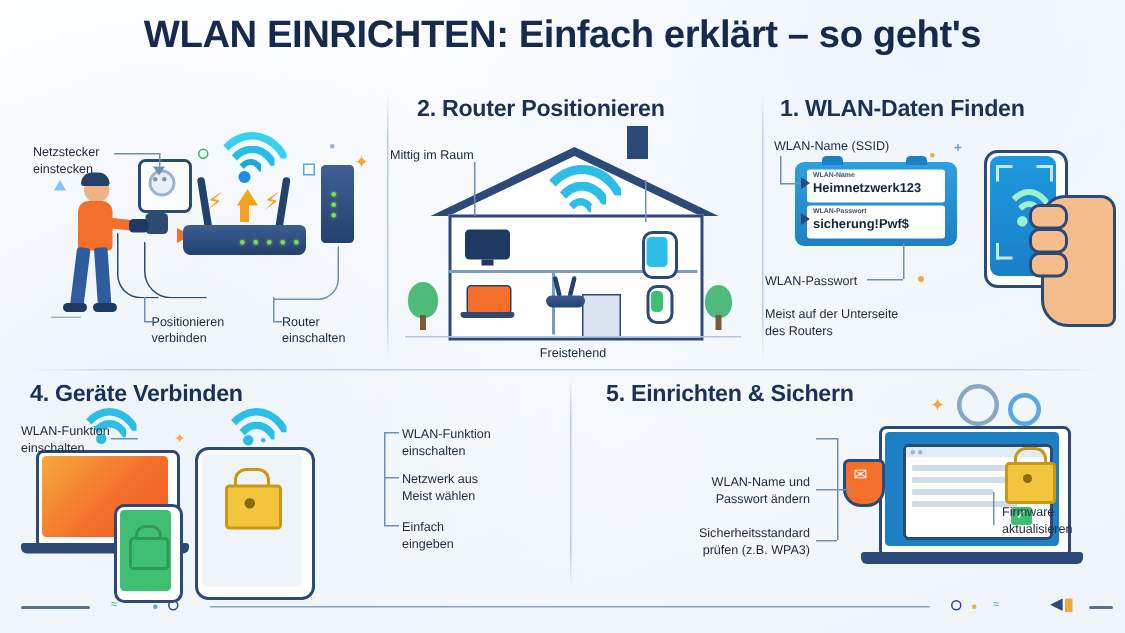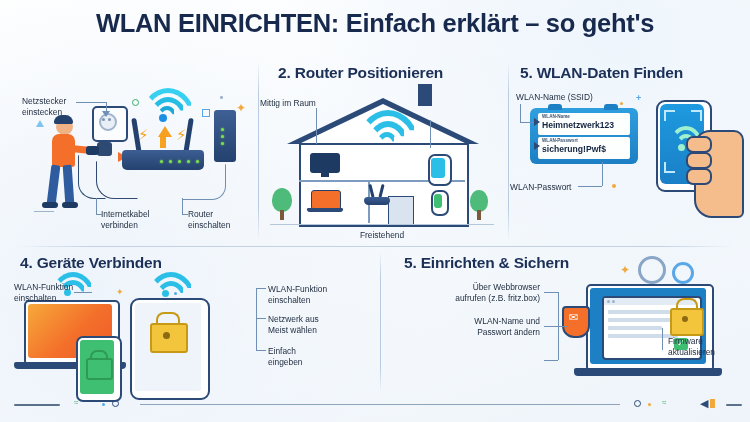--- a/index.html
+++ b/index.html
@@ -157,21 +157,21 @@
     <div class="router-led" style="left:221px;top:77px;"></div>
     <div class="router-led" style="left:221px;top:84px;"></div>
     <div class="sparkle" style="left:236px;top:44px;font-size:12px;">✦</div>
 
     <div class="lbl" style="left:22px;top:38px;">Netzstecker
 einstecken</div>
     <div class="ln h" style="left:76px;top:44px;width:30px;"></div>
     <div class="ln v" style="left:106px;top:44px;height:10px;"></div>
     <div style="position:absolute;left:102px;top:53px;width:0;height:0;border-left:4px solid transparent;border-right:4px solid transparent;border-top:6px solid #6f8fb5;"></div>
 
-    <div class="lbl" style="left:101px;top:151px;">Internetkabel
+    <div class="lbl" style="left:101px;top:151px;">Positionieren
 verbinden</div>
     <div class="ln v" style="left:96px;top:140px;height:16px;"></div>
     <div class="ln h" style="left:96px;top:156px;width:6px;"></div>
 
     <div class="lbl" style="left:188px;top:151px;">Router
 einschalten</div>
     <div class="ln v" style="left:182px;top:140px;height:16px;"></div>
     <div class="ln h" style="left:182px;top:156px;width:6px;"></div>
     <div class="cable" style="left:182px;top:106px;width:42px;height:34px;border-radius:0 0 14px 0;border-left-color:transparent;border-right-color:#6f8fb5;border-bottom-color:#6f8fb5;"></div>
   </div>
@@ -212,21 +212,21 @@
 
     <div class="lbl" style="left:2px;top:40px;">Mittig im Raum</div>
     <div class="ln v" style="left:58px;top:50px;height:36px;"></div>
 
     <div class="ln v" style="left:172px;top:62px;height:28px;"></div>
 
     <div class="lbl c" style="left:76px;top:172px;width:96px;">Freistehend</div>
   </div>
 
   <div class="sec" style="left:508px;top:58px;width:242px;height:190px;">
-    <div class="sec-h" style="left:12px;top:6px;">5. WLAN-Daten Finden</div>
+    <div class="sec-h" style="left:12px;top:6px;">1. WLAN-Daten Finden</div>
 
     <div class="plusmark" style="left:128px;top:36px;">+</div>
     <div class="dot" style="left:112px;top:44px;width:3px;height:3px;background:#f2a93b;"></div>
     <div class="dot" style="left:104px;top:126px;width:4px;height:4px;background:#f2a93b;"></div>
 
     <div class="router" style="left:22px;top:50px;width:108px;height:56px;background:linear-gradient(#2f9fe0,#1d7fc4);border-radius:6px;"></div>
     <div class="sq" style="left:40px;top:46px;width:14px;height:6px;background:#1d7fc4;border-radius:3px 3px 0 0;"></div>
     <div class="sq" style="left:96px;top:46px;width:14px;height:6px;background:#1d7fc4;border-radius:3px 3px 0 0;"></div>
 
     <div class="sq" style="left:30px;top:55px;width:92px;height:22px;background:#fdfefe;border-radius:2px;"></div>
@@ -255,20 +255,22 @@
     <div class="lbl" style="left:8px;top:34px;">WLAN-Name (SSID)</div>
     <div class="ln v" style="left:12px;top:46px;height:18px;"></div>
     <div class="ln h" style="left:12px;top:64px;width:14px;"></div>
     <div style="position:absolute;left:26px;top:60px;width:0;height:0;border-top:4px solid transparent;border-bottom:4px solid transparent;border-left:6px solid #2c4a78;"></div>
 
     <div class="lbl" style="left:2px;top:124px;">WLAN-Passwort</div>
     <div class="ln h" style="left:70px;top:128px;width:24px;"></div>
     <div class="ln v" style="left:94px;top:104px;height:24px;"></div>
     <div style="position:absolute;left:26px;top:84px;width:0;height:0;border-top:4px solid transparent;border-bottom:4px solid transparent;border-left:6px solid #2c4a78;"></div>
 
+    <div class="lbl" style="left:2px;top:146px;">Meist auf der Unterseite
+des Routers</div>
   </div>
 
   <div class="sec" style="left:0;top:250px;width:380px;height:148px;">
     <div class="sec-h" style="left:20px;top:4px;">4. Geräte Verbinden</div>
 
     <div class="sparkle" style="left:116px;top:38px;color:#f2a93b;">✦</div>
     <div class="plusmark" style="left:88px;top:96px;">+</div>
     <div class="dot" style="left:174px;top:42px;width:3px;height:3px;background:#5aa7e8;"></div>
 
     <div class="device" style="left:24px;top:50px;width:92px;height:62px;border-radius:5px;"></div>
@@ -334,28 +336,28 @@
     <div class="sq" style="left:294px;top:88px;width:14px;height:12px;background:#3fbf72;border-radius:2px;"></div>
     <div style="position:absolute;left:297px;top:89px;font-size:9px;color:#ffffff;line-height:1;">✓</div>
 
     <div style="position:absolute;left:182px;top:56px;width:24px;height:28px;background:#f4702a;border:2px solid #2c4a78;border-radius:4px 4px 12px 12px;"></div>
     <div style="position:absolute;left:189px;top:62px;font-size:11px;color:#ffffff;line-height:1;">✉</div>
 
     <div class="lock-shack" style="left:296px;top:48px;width:18px;height:11px;"></div>
     <div class="lock-body" style="left:290px;top:58px;width:30px;height:24px;"></div>
     <div class="dot" style="left:302px;top:66px;width:6px;height:6px;background:#8c6a11;"></div>
 
-    <div class="lbl r" style="left:10px;top:32px;width:150px;">Über Webbrowser
-aufrufen (z.B. fritz.box)</div>
     <div class="ln h" style="left:164px;top:42px;width:14px;"></div>
 
     <div class="lbl r" style="left:10px;top:66px;width:150px;">WLAN-Name und
 Passwort ändern</div>
     <div class="ln h" style="left:164px;top:76px;width:24px;"></div>
 
+    <div class="lbl r" style="left:10px;top:100px;width:150px;">Sicherheitsstandard
+prüfen (z.B. WPA3)</div>
     <div class="ln h" style="left:164px;top:110px;width:14px;"></div>
     <div class="ln v" style="left:178px;top:42px;height:68px;"></div>
 
     <div class="lbl" style="left:288px;top:86px;">Firmware
 aktualisieren</div>
     <div class="ln v" style="left:282px;top:78px;height:22px;"></div>
   </div>
 
   <div class="foot-line" style="left:14px;top:404px;width:46px;"></div>
   <div class="foot-thin" style="left:140px;top:404px;width:480px;"></div>

